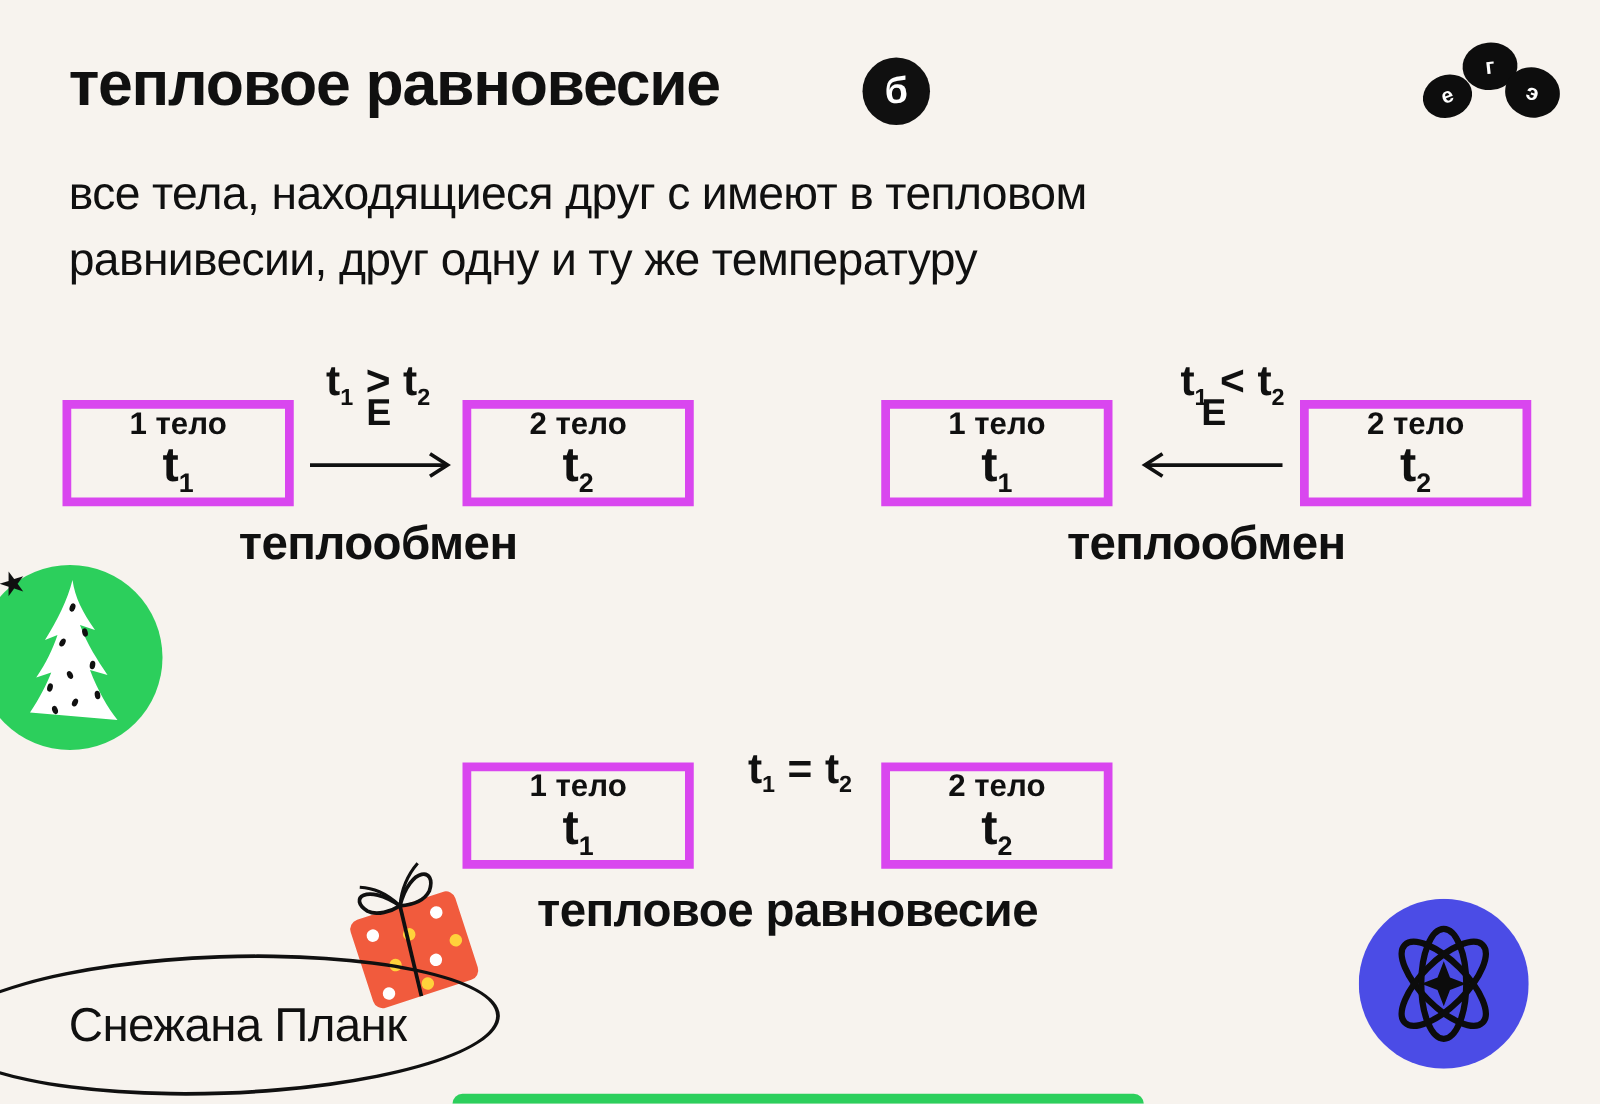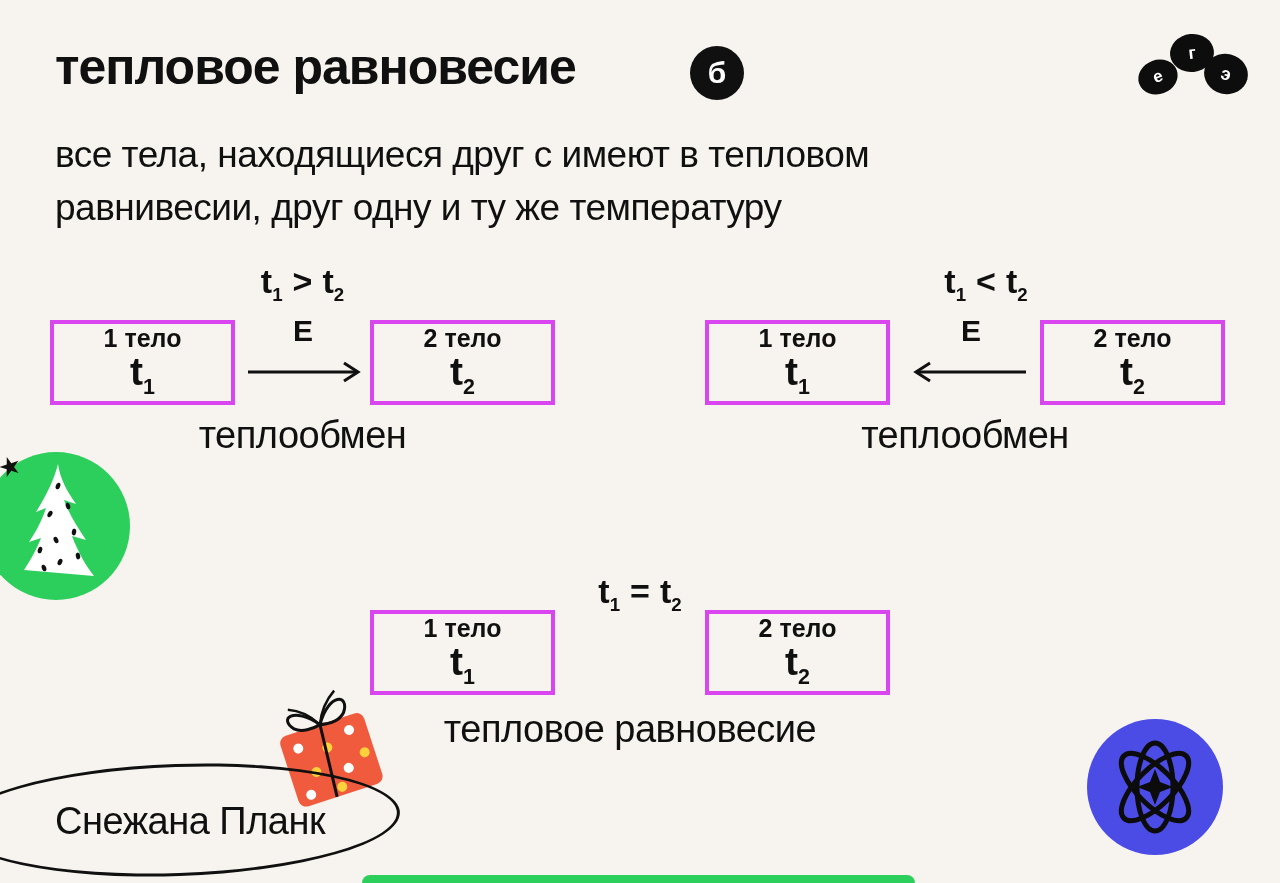--- a/index.html
+++ b/index.html
@@ -17,32 +17,32 @@
     width:54px; height:54px; background:#101010; border-radius:50%;
     color:#ffffff; display:flex; align-items:center; justify-content:center;
     font-size:30px; font-weight:700;
   }
   .ege-blob {
     position:absolute; background:#0d0d0d; color:#ffffff;
     display:flex; align-items:center; justify-content:center;
     border-radius:50%; font-weight:600;
   }
   .def-line { font-size:37px; font-weight:500; letter-spacing:-0.5px; white-space:nowrap; }
-  .cond { font-size:34px; font-weight:700; text-align:center; white-space:nowrap; }
+  .cond { font-size:34px; font-weight:700; text-align:center; white-space:nowrap;margin-top:24px; }
   .cond sub, .box-symbol sub { font-size:0.55em; font-weight:700; }
   .cond .op { margin:0 10px; }
   .e-label { font-size:30px; font-weight:700; text-align:center; }
   .bbox {
-    width:185px; height:85px; border:4px solid #d946ef;
+    width:185px; height:85px; border:7px solid #d946ef;
     display:flex; flex-direction:column; align-items:center; justify-content:center;
     background:transparent;
   }
   .box-label { font-size:25px; font-weight:600; line-height:1.05; }
   .box-symbol { font-size:39px; font-weight:700; line-height:1.1; }
-  .caption { font-size:38px; font-weight:400; text-align:center; letter-spacing:-0.5px; }
+  .caption { font-size:38px; font-weight:700; text-align:center; letter-spacing:-0.5px; }
   .author { font-size:38px; font-weight:400; letter-spacing:-0.5px; }
   .oval {
     border:3px solid #101010; border-radius:50%;
     background:transparent; transform:rotate(-2deg);
   }
   .strip { background:#2ccf5c; border-radius:8px 8px 0 0; }
 </style>
 </head>
 <body>
 

